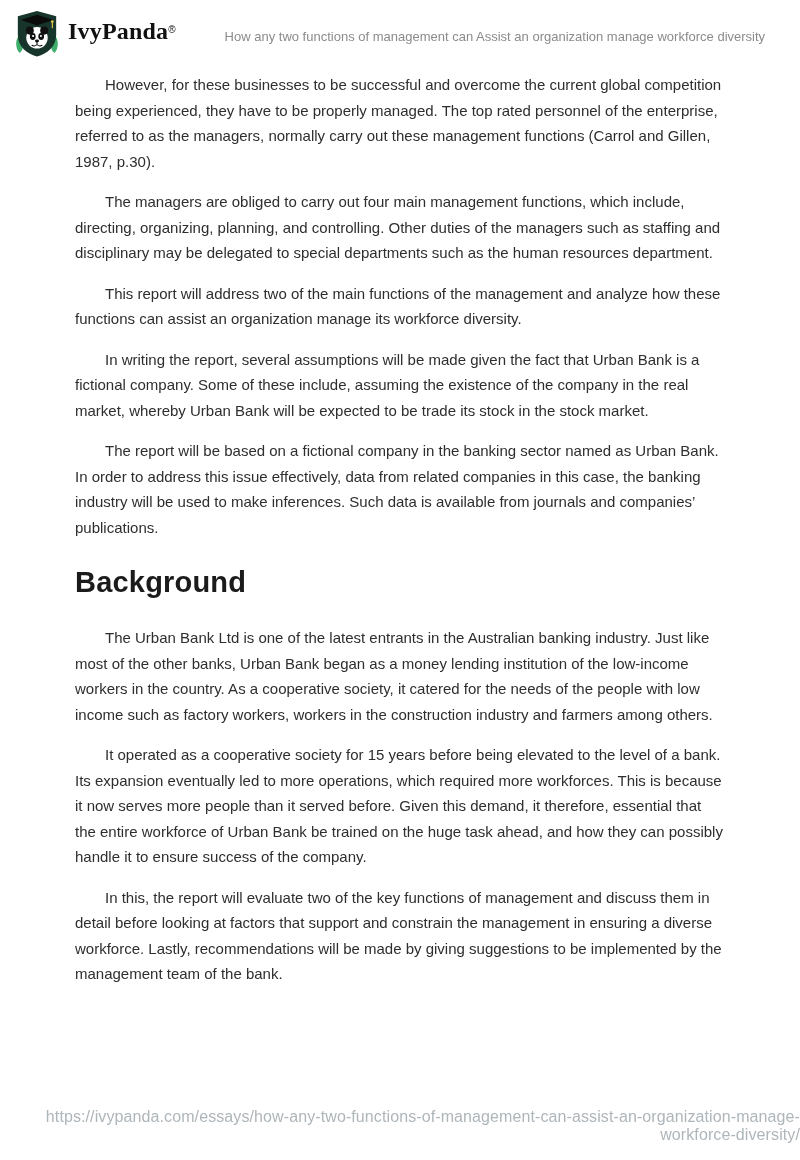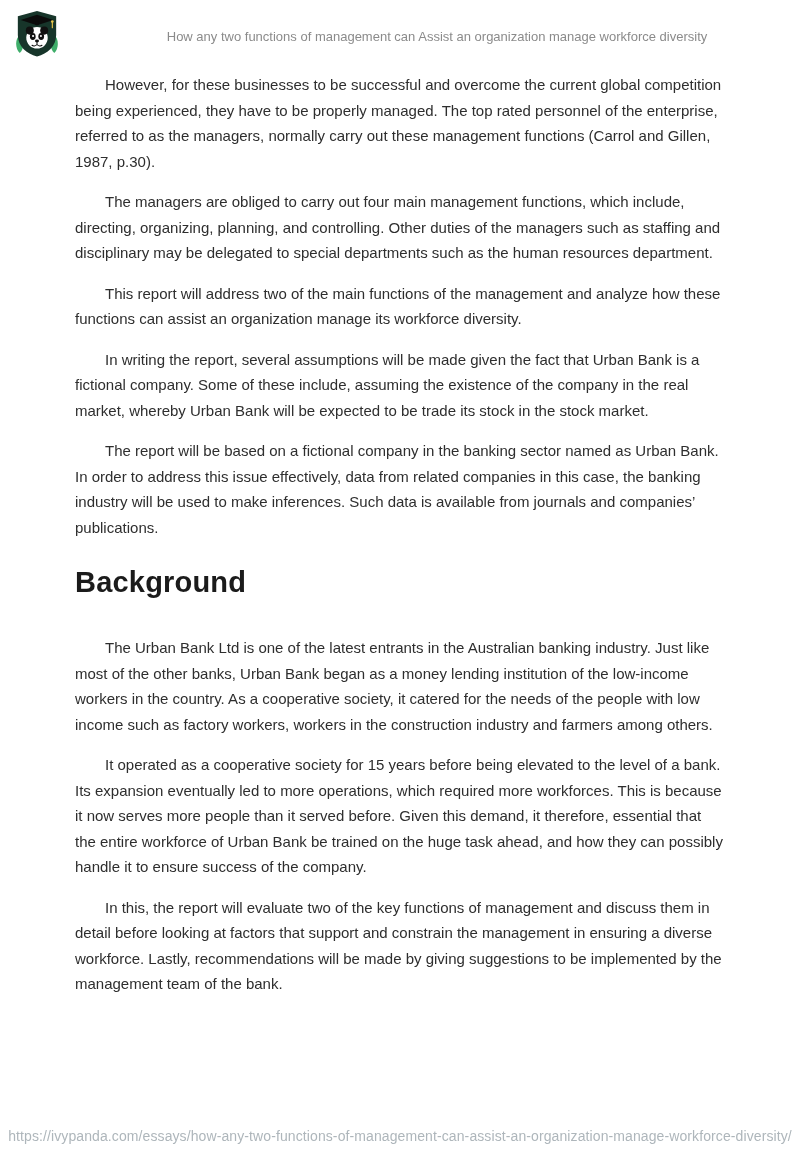--- a/index.html
+++ b/index.html
@@ -59,31 +59,31 @@
     line-height: 25.5px;
     text-indent: 30px;
     margin-bottom: 15px;
     color: #2e2e2e;
   }
   .section-heading {
     font-family: "Liberation Sans", sans-serif;
     font-weight: 700;
     font-size: 29px;
     color: #1b1b1b;
-    margin: 26px 0 36px 0;
+    margin: 26px 0 26px 0;
     letter-spacing: 0.2px;
   }
   
   .footer {
     position: absolute;
     left: 0;
     right: 0;
     bottom: 16px;
-    text-align: center;
-    font-size: 14px;
+    text-align: right;
+    font-size: 16px;
     color: #aeb6bb;
     letter-spacing: 0.1px;
   }
 </style>
 </head>
 <body>
 
 <div class="page">
 
   <div class="header">
@@ -101,20 +101,21 @@
           <circle cx="16.5" cy="23.5" r="4.2" fill="#101010"></circle>
           <circle cx="31.5" cy="23.5" r="4.2" fill="#101010"></circle>
           <ellipse cx="19.6" cy="29.6" rx="3" ry="3.6" fill="#101010"></ellipse>
           <ellipse cx="28.4" cy="29.6" rx="3" ry="3.6" fill="#101010"></ellipse>
           <circle cx="19.9" cy="29.2" r="1.1" fill="#ffffff"></circle>
           <circle cx="28.1" cy="29.2" r="1.1" fill="#ffffff"></circle>
           <ellipse cx="24" cy="34.4" rx="2.1" ry="1.5" fill="#101010"></ellipse>
           <path d="M24 35.6 V38 M24 38 C22.4 39.8 20 39.8 18.8 38.8 M24 38 C25.6 39.8 28 39.8 29.2 38.8" stroke="#101010" stroke-width="1.1" fill="none" stroke-linecap="round"></path>
         </svg>
       </span>
+      <span><span class="brand-text">IvyPanda</span><span class="brand-reg">®</span></span>
     </div>
     <div class="doc-title">How any two functions of management can Assist an organization manage workforce diversity</div>
   </div>
 
   <div class="content">
     <p>However, for these businesses to be successful and overcome the current global competition being experienced, they have to be properly managed. The top rated personnel of the enterprise, referred to as the managers, normally carry out these management functions (Carrol and Gillen, 1987, p.30).</p>
     <p>The managers are obliged to carry out four main management functions, which include, directing, organizing, planning, and controlling. Other duties of the managers such as staffing and disciplinary may be delegated to special departments such as the human resources department.</p>
     <p>This report will address two of the main functions of the management and analyze how these functions can assist an organization manage its workforce diversity.</p>
     <p>In writing the report, several assumptions will be made given the fact that Urban Bank is a fictional company. Some of these include, assuming the existence of the company in the real market, whereby Urban Bank will be expected to be trade its stock in the stock market.</p>
     <p>The report will be based on a fictional company in the banking sector named as Urban Bank. In order to address this issue effectively, data from related companies in this case, the banking industry will be used to make inferences. Such data is available from journals and companies’ publications.</p>

